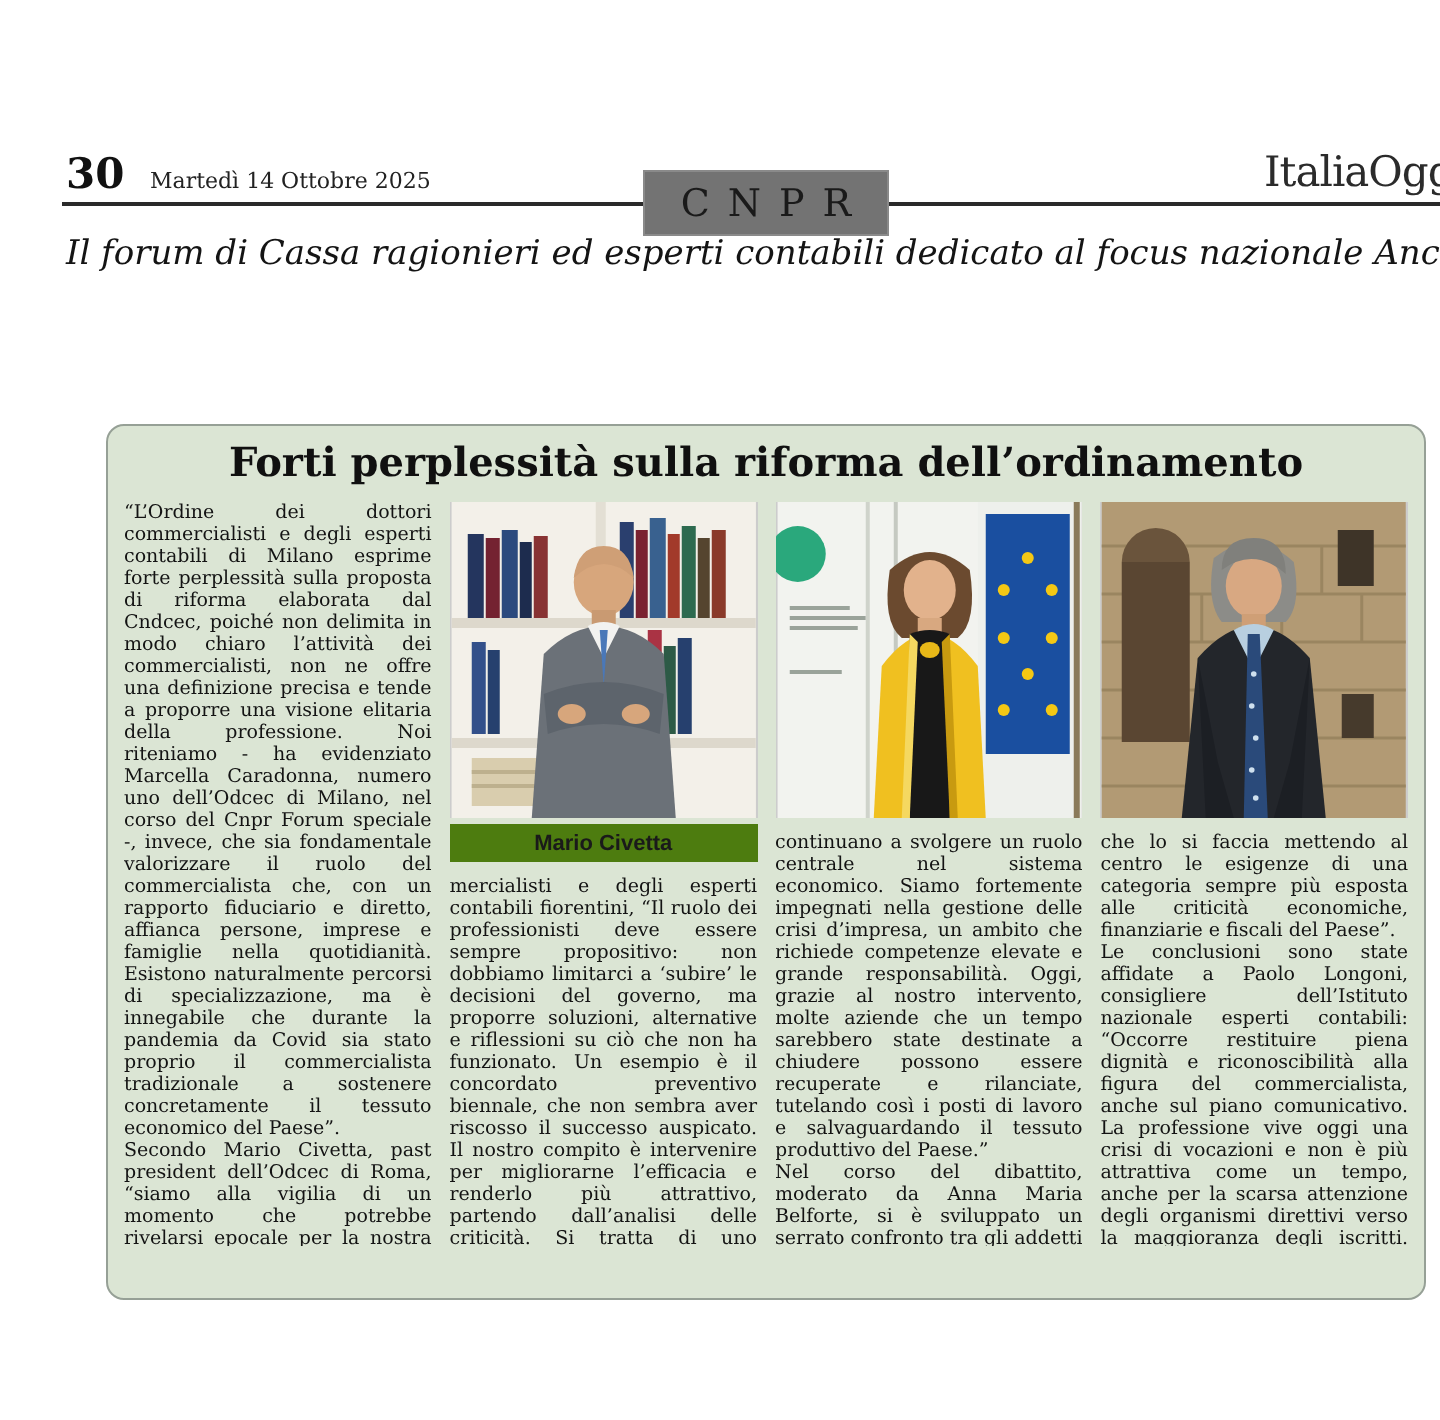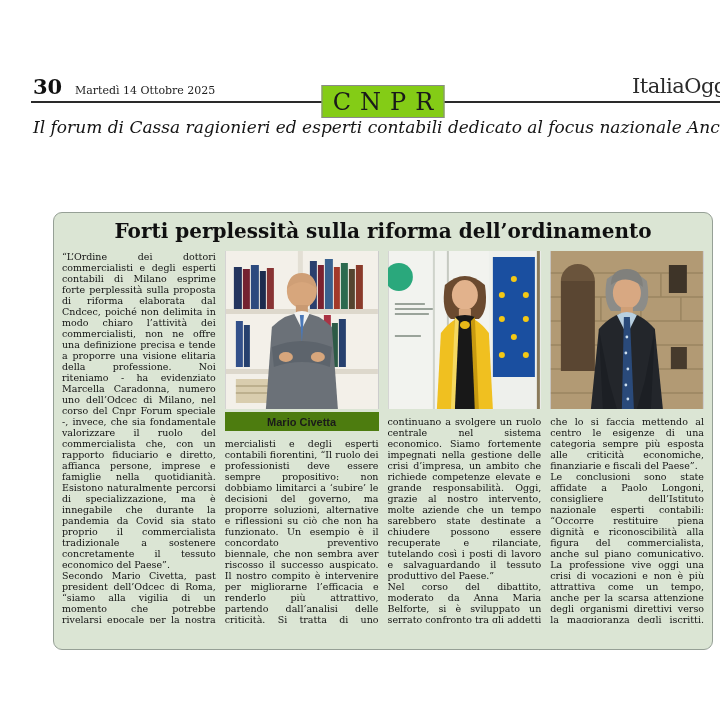--- a/index.html
+++ b/index.html
@@ -4,23 +4,23 @@
 <style>
   html,body{margin:0;padding:0;background:#fff;}
   .page{position:relative;width:720px;height:659px;background:#ffffff;overflow:hidden;
         font-family:"DejaVu Serif",serif;color:#111;margin-left:23px;}
 
   
   .pageno{position:absolute;left:10px;top:74px;font-size:21px;font-weight:bold;letter-spacing:0;}
   .edition-date{position:absolute;left:52px;top:84px;font-size:11px;color:#222;}
   .masthead-rule{position:absolute;left:8px;right:8px;top:101px;height:2px;background:#2a2a2a;}
   .cnpr-box{position:absolute;left:50%;top:85px;transform:translateX(-50%);
-            width:112px;height:31px;background:#84cc16;border:1.5px solid #8a8a8a;
+            width:112px;height:31px;background:#737373;border:1.5px solid #8a8a8a;
             display:flex;align-items:center;justify-content:center;z-index:2;
-            font-size:24px;letter-spacing:9px;padding-left:9px;color:#1a1a1a;}
+            font-size:19px;letter-spacing:9px;padding-left:9px;color:#1a1a1a;}
   .brand{position:absolute;right:10px;top:74px;font-size:21px;font-weight:400;color:#2b2b2b;
          font-family:"DejaVu Serif",serif;letter-spacing:-0.5px;}
 
   
   .kicker{position:absolute;left:10px;top:117px;width:700px;font-style:italic;font-size:17px;
           white-space:nowrap;color:#141414;}
   .headline{position:absolute;left:0;top:140px;width:720px;text-align:center;font-weight:bold;
             font-size:44px;letter-spacing:-0.5px;white-space:nowrap;color:#0d0d0d;}
 
   

